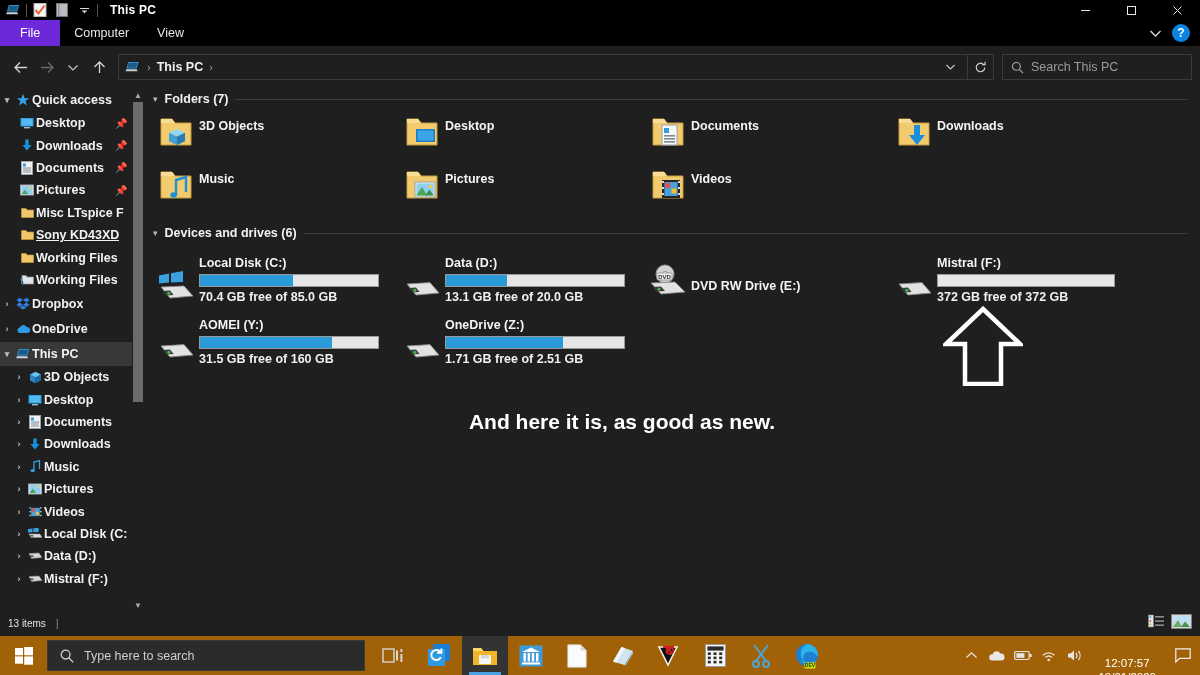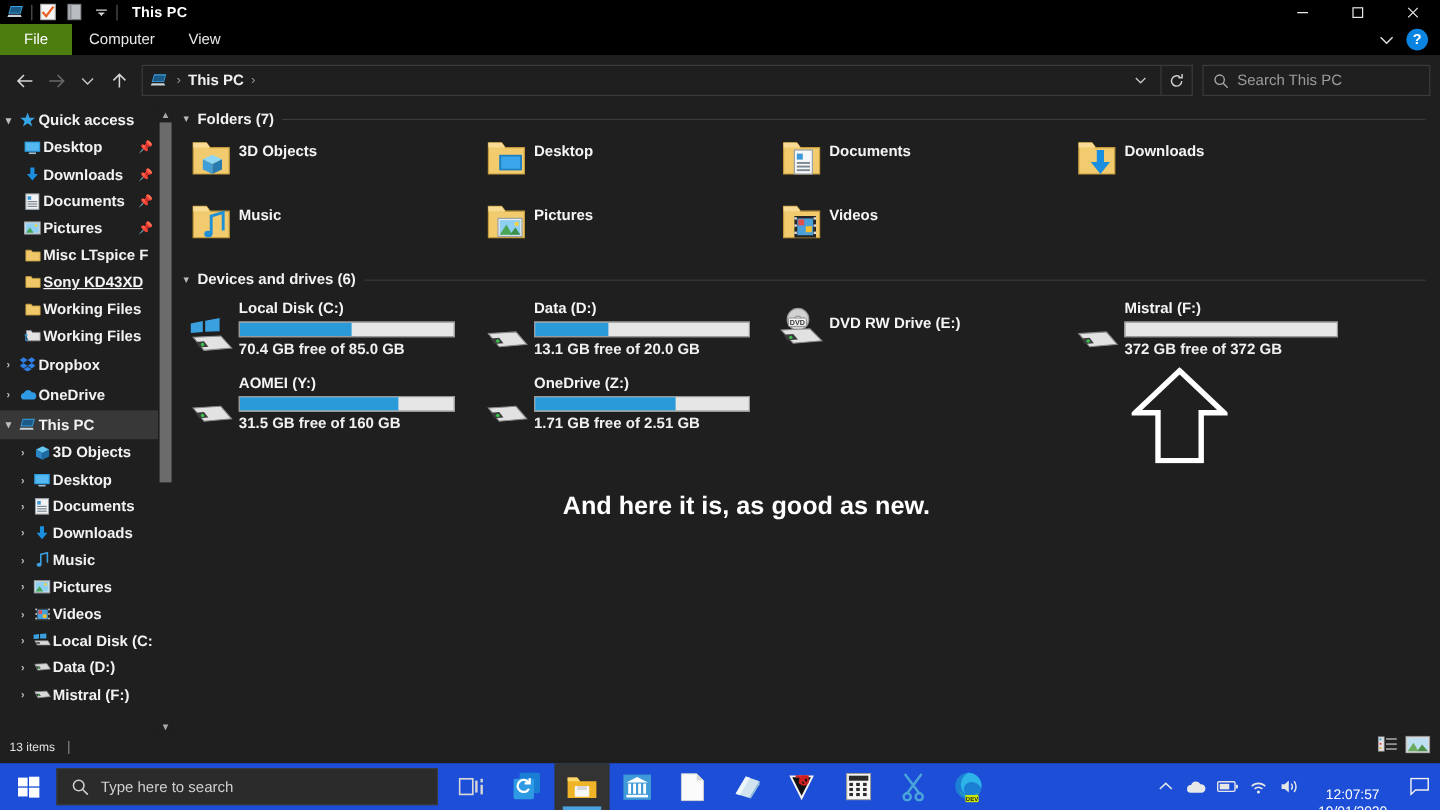--- a/index.html
+++ b/index.html
@@ -24,21 +24,21 @@
   .wc { width:46px; height:20px; display:flex; align-items:center; justify-content:center;
         color:#e9e9e9; font-size:12px; }
   .wc svg { display:block; }
 
   
   .tabrow {
     position:absolute; left:0; top:20px; width:1200px; height:26px;
     background:#000; display:flex; align-items:stretch;
   }
   .tab { display:flex; align-items:center; padding:0 14px; color:#e8e8e8; font-size:12.5px; }
-  .tab.file { background:#4d7c0f; color:#fff; padding:0 20px; font-weight:400; }
+  .tab.file { background:#6d28d9; color:#fff; padding:0 20px; font-weight:400; }
   .ribbon-right { position:absolute; right:4px; top:0; height:26px; display:flex; align-items:center; gap:6px; }
   .chev-btn { width:22px; height:22px; display:flex; align-items:center; justify-content:center; color:#dcdcdc; }
   .help-btn { width:18px; height:18px; border-radius:50%; background:#0a84e0; color:#fff;
     font-size:12px; font-weight:bold; display:flex; align-items:center; justify-content:center; margin-right:6px; }
 
   
   .addrbar {
     position:absolute; left:0; top:46px; width:1200px; height:42px;
     background:#1f1f1f; display:flex; align-items:center; padding:0 8px;
   }
@@ -84,21 +84,21 @@
   .grp-head { display:flex; align-items:center; gap:7px; padding-left:8px; height:22px; }
   .grp-chev { color:#b9b9b9; font-size:9px; }
   .grp-title { color:#f2f2f2; font-size:12.5px; font-weight:bold; white-space:nowrap; }
   .grp-rule { flex:1; height:1px; background:#3a3a3a; margin-right:12px; }
 
   .tile-grid { display:flex; flex-wrap:wrap; padding-left:8px; }
   .folder-tile { width:246px; height:53px; display:flex; align-items:flex-start; padding-top:2px; }
   .folder-tile .ic { width:46px; min-width:46px; display:flex; justify-content:center; padding-top:4px;}
   .folder-tile .nm { color:#f4f4f4; font-size:12.5px; font-weight:bold; padding-top:7px; }
 
-  .drive-tile { width:246px; height:62px; display:flex; align-items:flex-start; }
+  .drive-tile { width:246px; height:62px; display:flex; align-items:center; }
   .drive-tile .ic { width:46px; min-width:46px; display:flex; justify-content:center; padding-top:16px; }
   .drive-body { padding-top:2px; }
   .drive-name { color:#f4f4f4; font-size:12.5px; font-weight:bold; margin-bottom:4px; }
   .bar { width:180px; height:13px; background:#e6e6e6; border:1px solid #999; }
   .bar .fill { height:100%; background:#2b9ad8; }
   .drive-free { color:#f0f0f0; font-size:12.5px; font-weight:bold; margin-top:3px; }
   .drive-tile.nobar .nm { color:#f4f4f4; font-size:12.5px; font-weight:bold; padding-top:14px; }
 
   
   .anno-arrow { position:absolute; left:943px; top:306px; }
@@ -106,21 +106,21 @@
     color:#fff; font-size:21px; font-weight:bold;padding-left:44px; }
 
   
   .statusbar { position:absolute; left:0; top:612px; width:1200px; height:22px;
     background:#1f1f1f; display:flex; align-items:center; padding:0 8px; }
   .status-text { color:#e2e2e2; font-size:10px; }
   .status-sep { color:#8a8a8a; font-size:11.5px; margin-left:10px; }
   .view-btns { margin-left:auto; display:flex; gap:6px; align-items:center; }
 
   
-  .taskbar { position:absolute; left:0; top:636px; width:1200px; height:39px; background:#1d4ed8; }
+  .taskbar { position:absolute; left:0; top:636px; width:1200px; height:39px; background:#a16207; }
   .start { position:absolute; left:0; top:0; width:47px; height:39px;
     display:flex; align-items:center; justify-content:center; }
   .tsearch { position:absolute; left:47px; top:4px; width:318px; height:31px;
     background:#2b2b2b; border:1px solid #3a3a3a; display:flex; align-items:center; gap:10px; padding:0 12px;
     color:#cfcfcf; font-size:12.5px; }
   .tb-icons { position:absolute; left:370px; top:0; height:39px; display:flex; align-items:center; }
   .tb-ico { width:46px; height:39px; display:flex; align-items:center; justify-content:center; position:relative; }
   .tb-ico.active { background:#333; }
   .tb-ico.active::after { content:""; position:absolute; left:7px; right:7px; bottom:0; height:3px; background:#4aa3e0; }
   .tray { position:absolute; right:0; top:0; height:39px; display:flex; align-items:center; }

